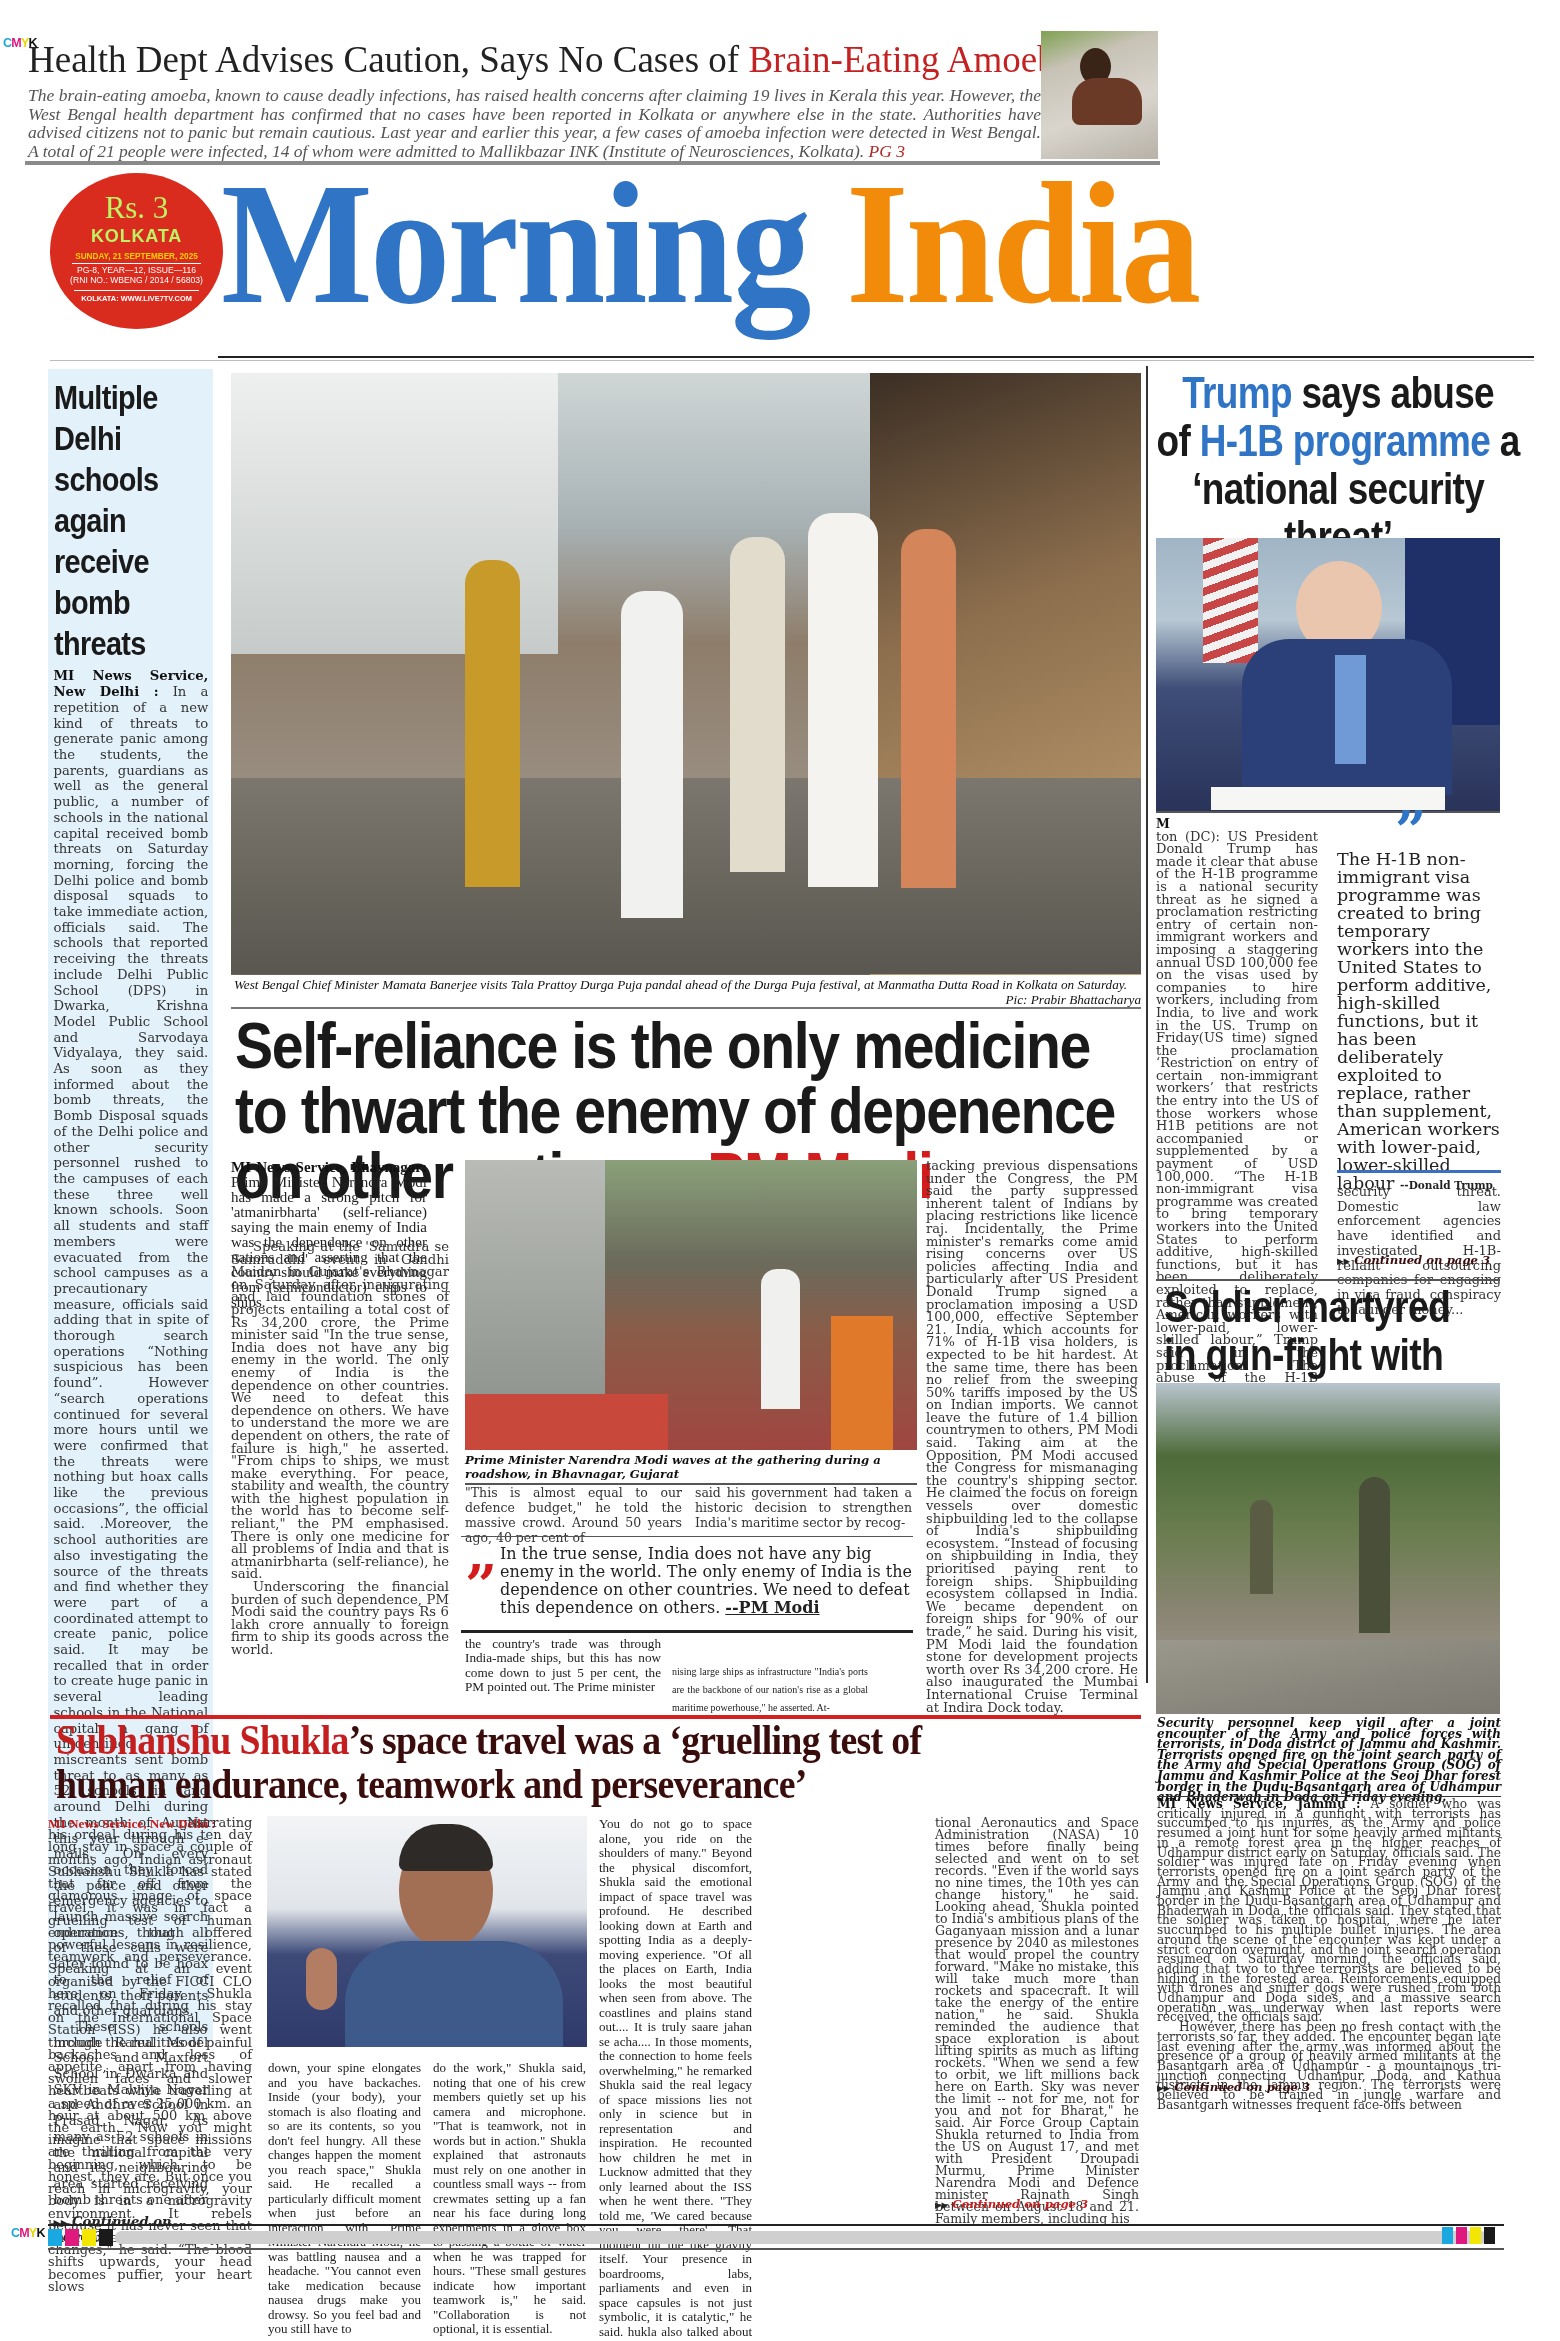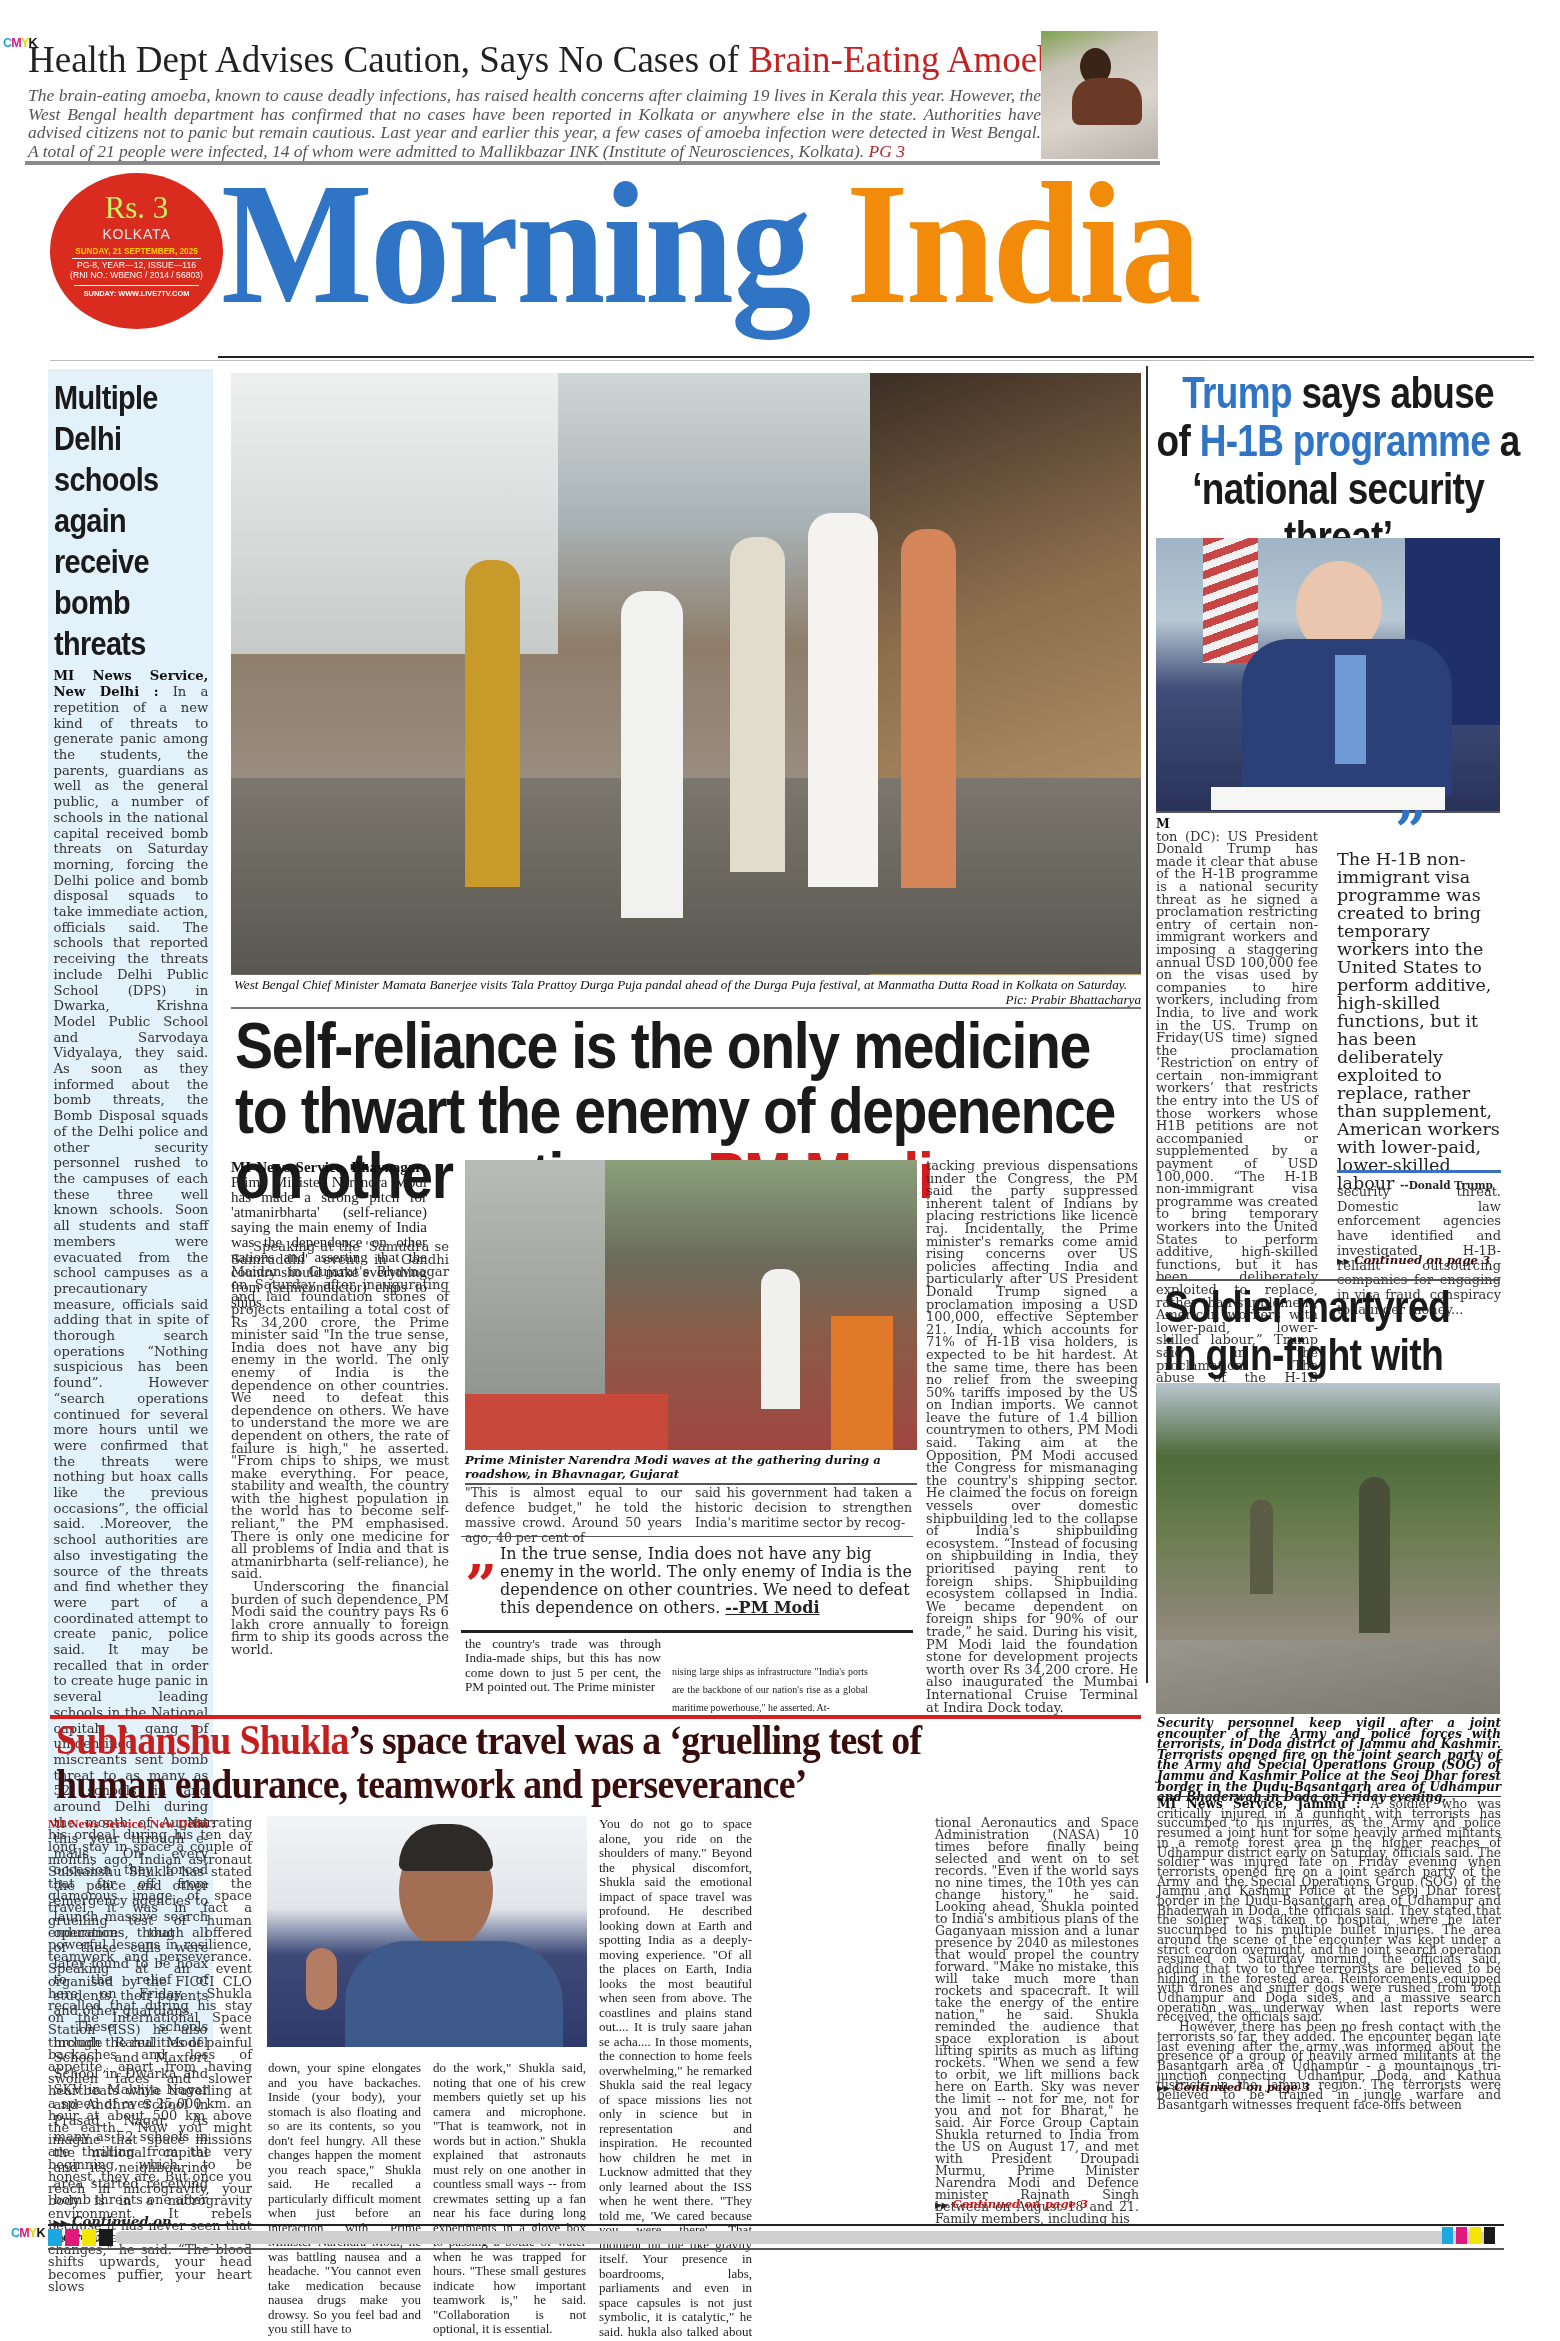--- a/index.html
+++ b/index.html
@@ -32,26 +32,26 @@
   <span style="color:#b02a2a">PG 3</span>
 </div>
 <div class="abs photo" style="left:1041px;top:31px;width:117px;height:128px;background:linear-gradient(160deg,#7fa150 0%,#c7c2b5 25%,#d9d5cd 60%,#b7b1a7 100%);">
   <div style="position:absolute;left:39px;top:17px;width:31px;height:37px;border-radius:50%;background:#3a2418;"></div>
   <div style="position:absolute;left:31px;top:47px;width:70px;height:47px;border-radius:23.4px 23.4px 7.8px 7.8px;background:#6a3a26;"></div>
 </div>
 <div class="rule" style="left:25px;top:161px;width:1135px;height:3.9px;background:#8a8a8a;"></div>
 
 <div class="abs" style="left:50px;top:173px;width:173px;height:156px;border-radius:50%;background:#d92b1e;text-align:center;overflow:hidden;">
   <div class="serif" style="margin-top:17px;font-size:31px;color:#bef264;">Rs. 3</div>
-  <div class="sans" style="font-size:14px;font-weight:normal;color:#e5e5e5;letter-spacing:0.8px;">KOLKATA</div>
+  <div class="sans" style="font-size:18px;font-weight:bold;color:#bef264;letter-spacing:0.8px;">KOLKATA</div>
   <div class="sans" style="font-size:8.2px;font-weight:bold;color:#f5d000;margin-top:3.1px;border-bottom:0.8px solid #fff;display:inline-block;padding:0 3.1px 1.6px;">SUNDAY, 21 SEPTEMBER, 2025</div>
   <div class="sans" style="font-size:8.6px;color:#fff;margin-top:1.6px;">PG-8, YEAR—12, ISSUE—116</div>
   <div class="sans" style="font-size:8.6px;color:#fff;">(RNI NO.: WBENG / 2014 / 56803)</div>
   <div style="width:125px;height:0.8px;background:#fff;margin:4.7px auto 3.1px;"></div>
-  <div class="sans" style="font-size:7.4px;font-weight:bold;color:#fff;">SUNDAY: WWW.LIVE7TV.COM</div>
+  <div class="sans" style="font-size:7.4px;font-weight:bold;color:#fff;">KOLKATA: WWW.LIVE7TV.COM</div>
 </div>
 <div class="abs serif" style="left:221px;top:150px;font-size:173px;line-height:187px;font-weight:bold;letter-spacing:-3.1px;white-space:nowrap;transform:scaleX(0.93);transform-origin:left top;">
   <span style="color:#2f74c5">Morning</span> <span style="color:#f28a0a">India</span>
 </div>
 <div class="rule" style="left:218px;top:356px;width:1316px;height:1.6px;background:#222;"></div>
 <div class="rule" style="left:50px;top:360px;width:1484px;height:0.8px;background:#bbb;"></div>
 
 <div class="abs" style="left:48px;top:369px;width:165px;height:1672px;background:#e3f1fa;padding:7.8px 4.7px 0 5.5px;">
   <div class="cond" style="font-size:34px;line-height:41px;color:#1a1a1a;width:179px;transform:scaleX(0.85);letter-spacing:-0.8px;">Multiple Delhi schools again receive bomb threats</div>
   <div class="body-text" style="margin-top:4.7px;font-size:13.2px;line-height:15.7px;">

